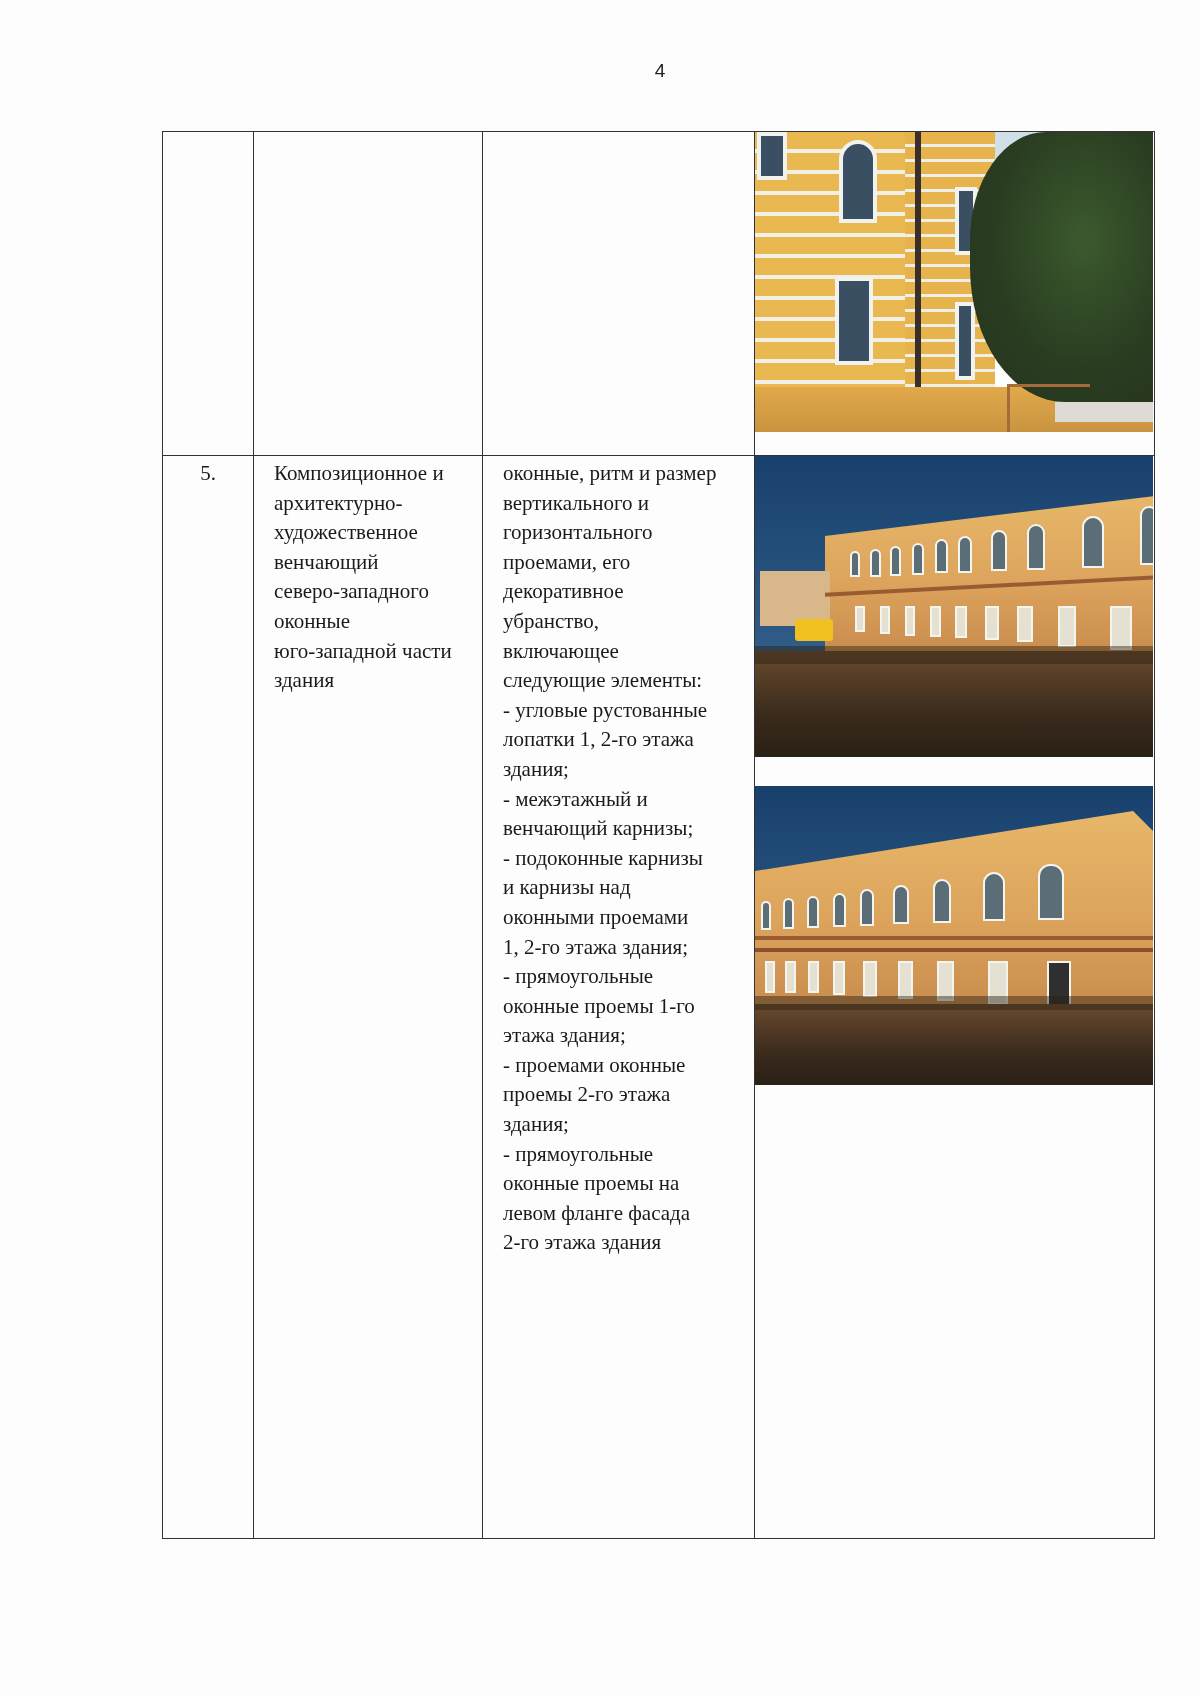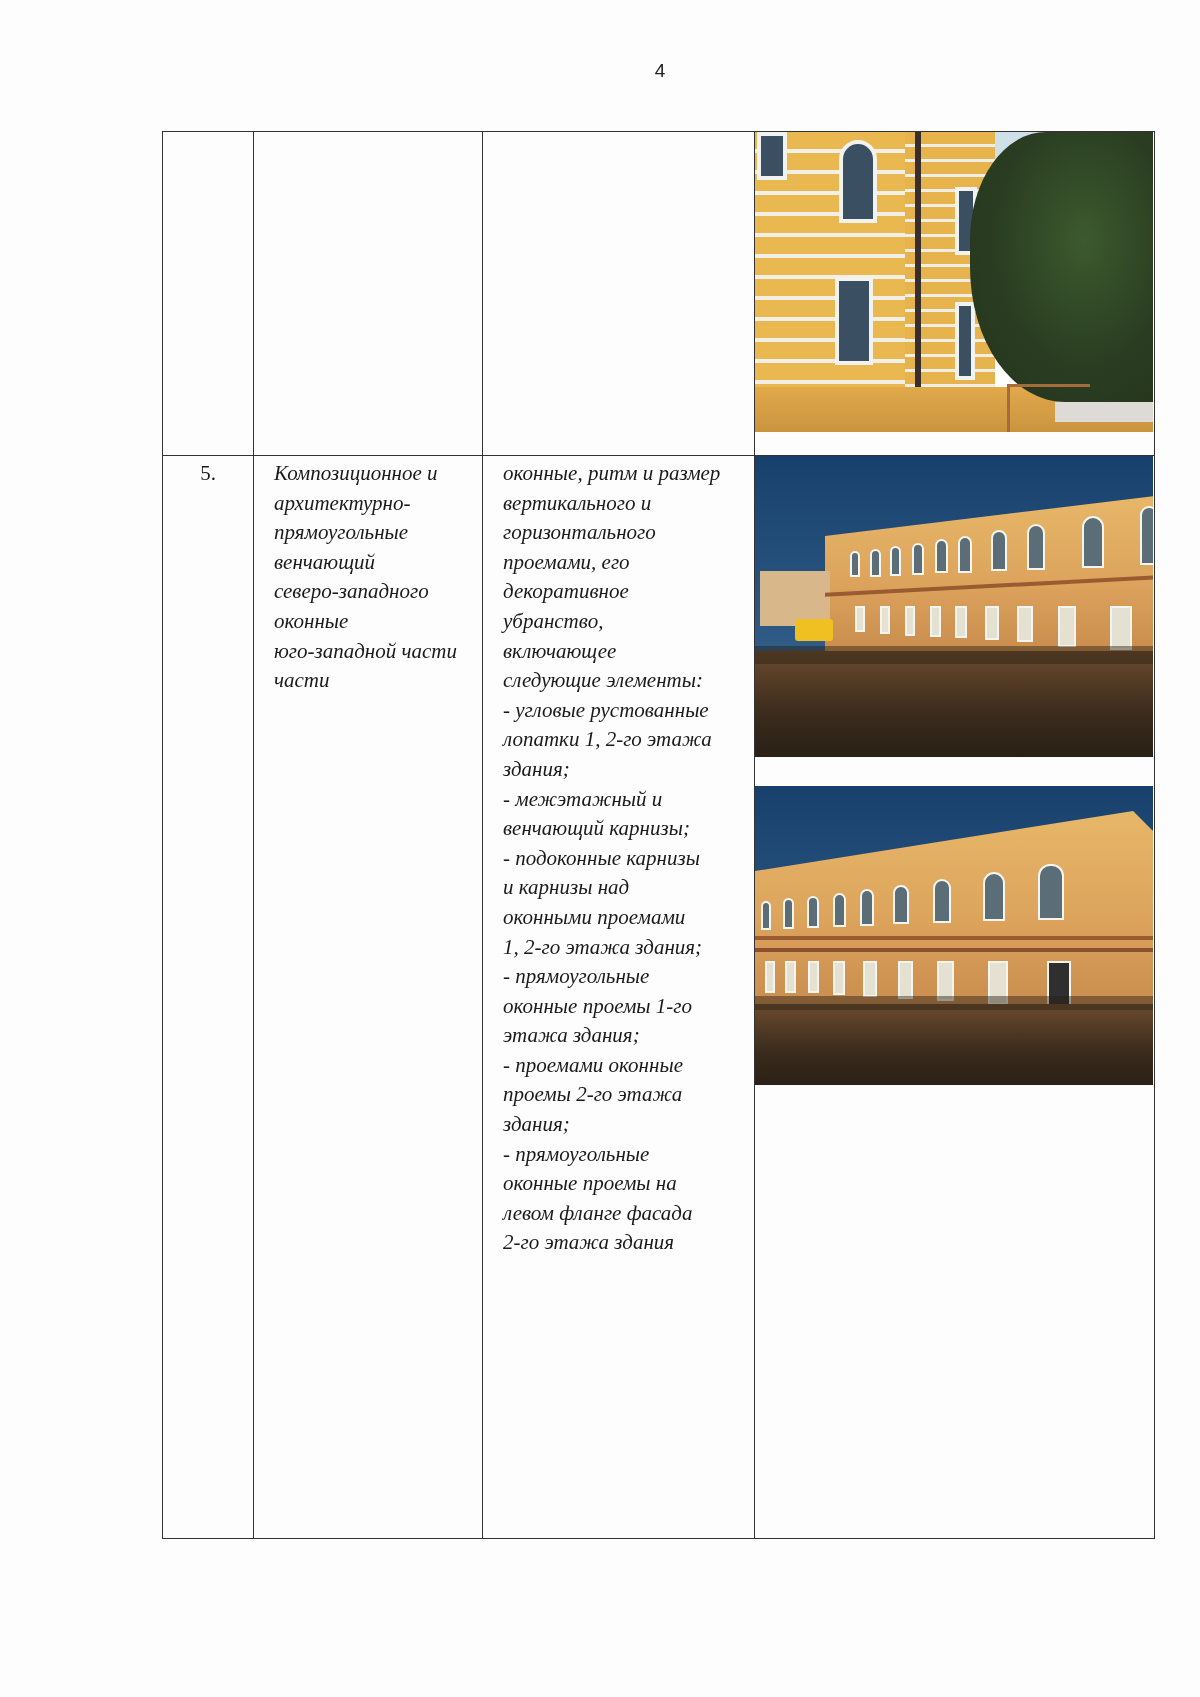--- a/index.html
+++ b/index.html
@@ -31,21 +31,21 @@
     line-height: 27.6px;
   }
   col.c-num { width: 91px; }
   col.c-name { width: 229px; }
   col.c-desc { width: 272px; }
   col.c-photo { width: 400px; }
   .cell-num { text-align: center; padding-top: 2px !important; }
   .cell-num span { display: block; padding-top: 2px; }
   .cell-name span, .cell-desc span { display: block; padding: 2px 8px 0 10px; }
   .cell-desc span { padding-left: 10px; }
-  .line { display: block; white-space: nowrap; font-style: italic; }
+  .line { display: block; white-space: nowrap; }
   .photo {
     display: block; position: relative; overflow: hidden;
     width: 398px;
   }
   .photo1 { height: 300px; }
   .photo2 { height: 301px; margin-top: 0; }
   .photo3 { height: 299px; margin-top: 29px; }
 
   
   .p1-wall { position: absolute; left: 0; top: 0; width: 230px; height: 300px;
@@ -113,26 +113,26 @@
     </td>
   </tr>
   <tr>
     <td class="cell-num">
           <span>5.</span>
         </td>
     <td class="cell-name">
       <span>
         <span class="line">Композиционное и</span>
         <span class="line">архитектурно-</span>
-        <span class="line">прямоугольные</span>
+        <span class="line">художественное</span>
         <span class="line">венчающий</span>
         <span class="line">северо-западного</span>
         <span class="line">оконные</span>
         <span class="line">юго-западной части</span>
-        <span class="line">части</span>
+        <span class="line">здания</span>
       </span>
     </td>
     <td class="cell-desc">
       <span>
         <span class="line">оконные, ритм и размер</span>
         <span class="line">вертикального и</span>
         <span class="line">горизонтального</span>
         <span class="line">проемами, его</span>
         <span class="line">декоративное</span>
         <span class="line">убранство,</span>

